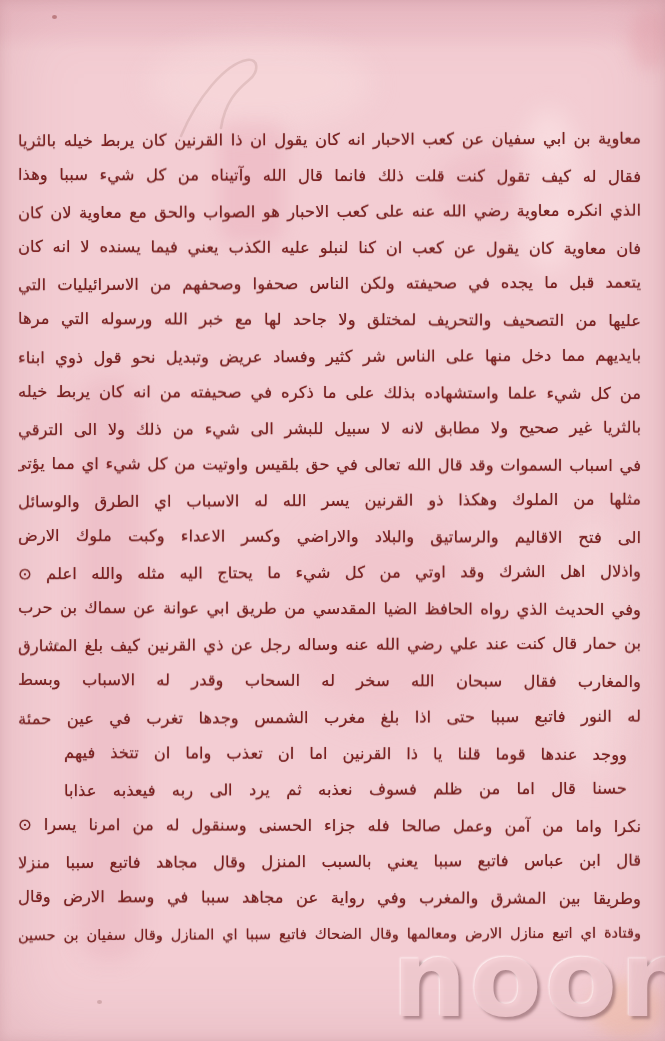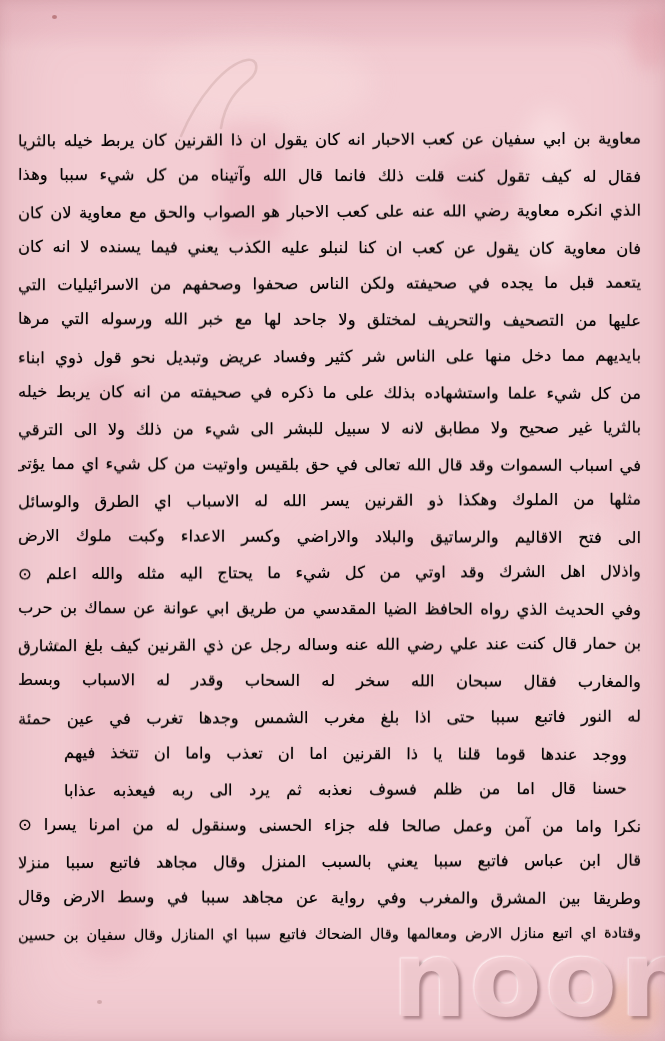--- a/index.html
+++ b/index.html
@@ -27,21 +27,21 @@
   .s-light3   {left:558px; top:518px; width:72px;  height:262px; background:rgba(250,228,228,0.35); filter:blur(14px);}
   .s-peach    {left:590px; top:980px; width:74px;  height:58px;  background:rgba(242,190,160,0.50); filter:blur(8px);}
   .s-tr       {left:630px; top:8px;   width:42px;  height:62px;  background:rgba(232,168,178,0.50); filter:blur(8px);}
   .speck{position:absolute;border-radius:50%;z-index:2;}
   .sp1{left:52px;top:15px;width:5px;height:4px;background:rgba(150,70,70,0.55);}
   .sp2{left:55px;top:642px;width:4px;height:4px;background:rgba(110,70,60,0.40);}
   .sp3{left:97px;top:1000px;width:5px;height:4px;background:rgba(140,90,85,0.30);}
   .flourish{position:absolute;left:163px;top:50px;width:104px;height:94px;z-index:2;opacity:0.55;}
   .text-block{
     position:absolute;left:18px;right:24px;top:122px;z-index:3;
-    direction:rtl;color:#000000;
+    direction:rtl;color:#7f1d1d;
   }
   .line{
     height:36.1px;line-height:36.1px;font-size:16.4px;
     text-align:justify;text-align-last:justify;
     letter-spacing:0.2px;word-spacing:1.5px;white-space:nowrap;overflow:hidden;
     text-shadow:0 0 0.7px rgba(67,51,43,0.75);
     filter:blur(0.22px);
   }
   .line:nth-child(odd){transform:rotate(-0.25deg);}
   .line:nth-child(even){transform:rotate(0.2deg);}

